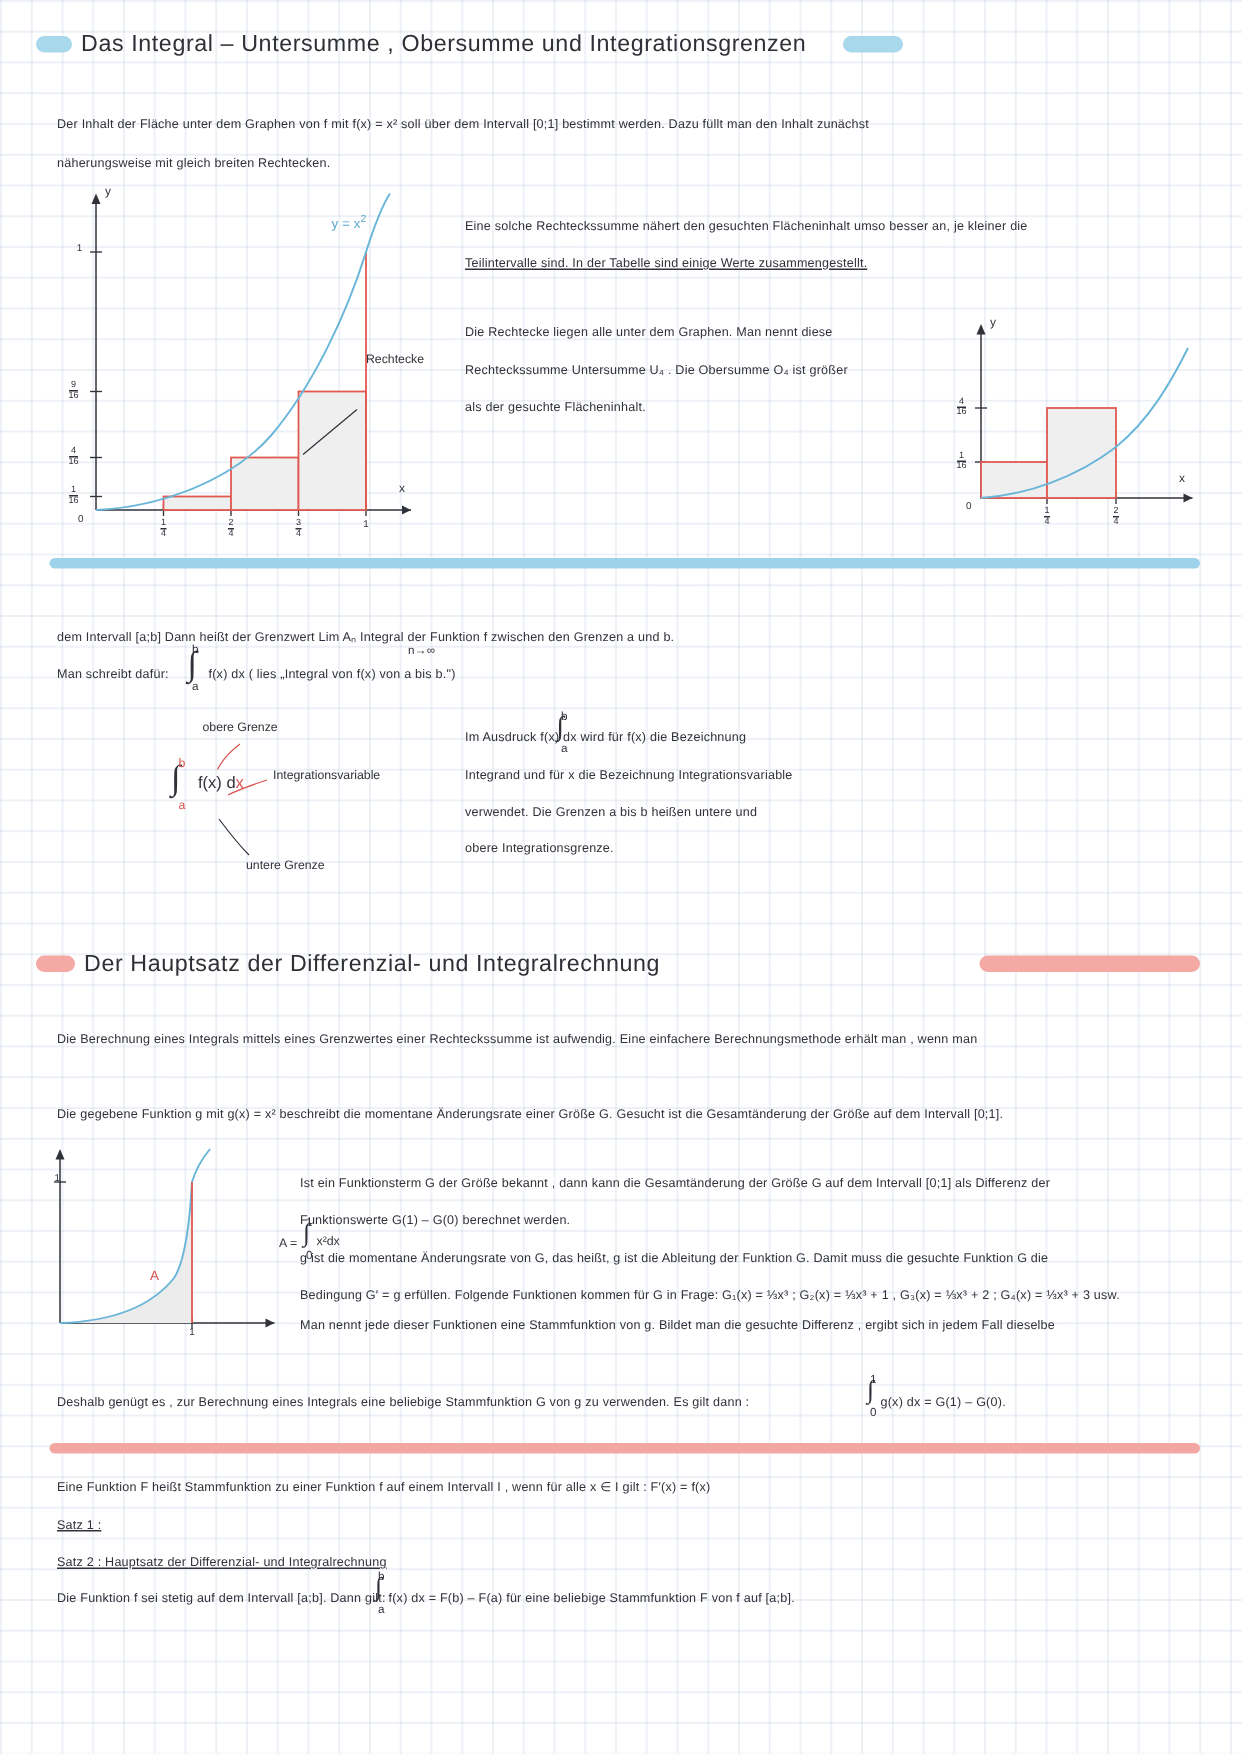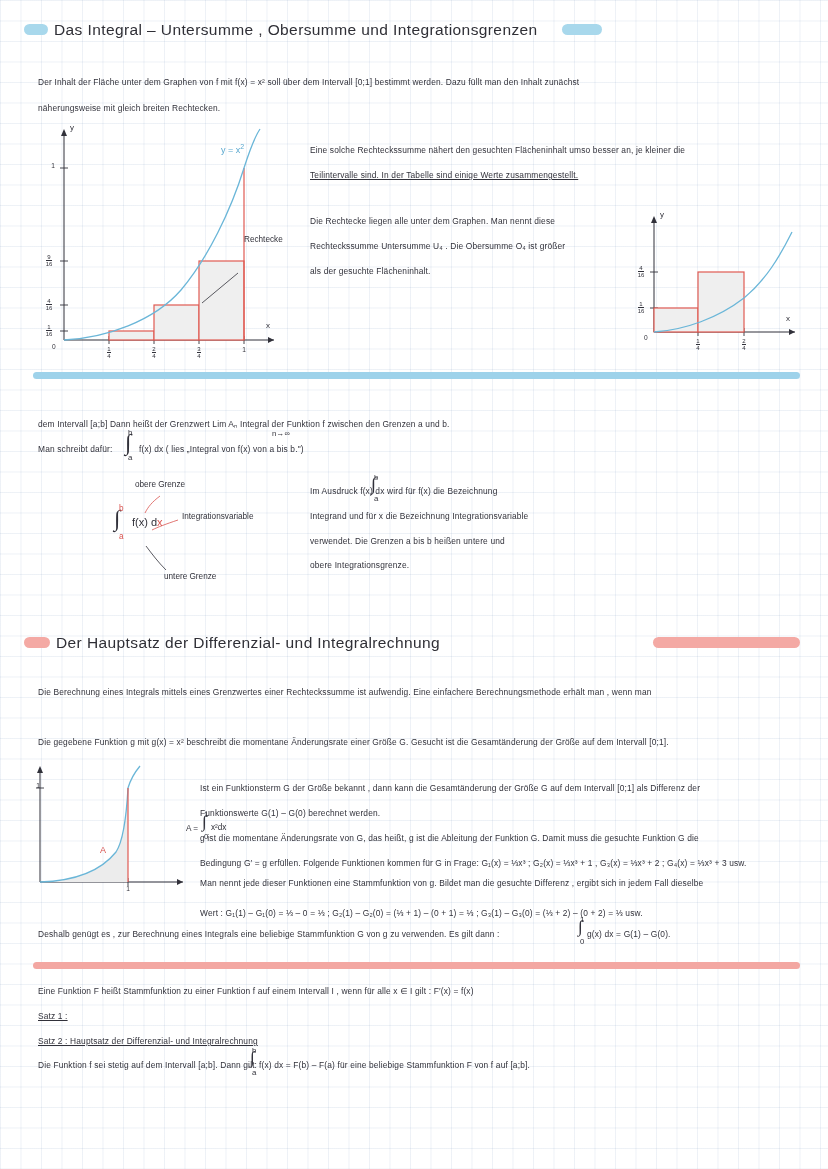--- a/index.html
+++ b/index.html
@@ -292,21 +292,20 @@
   <div class="integral-big" style="left:202px; top:812px; font-size:17px;">∫</div>
   <div class="txt small" style="left:204px; top:810px;">1</div>
   <div class="txt small" style="left:204px; top:832px;">0</div>
   <div class="annot" style="left:211px; top:823px;">x²dx</div>
 
   <div class="txt" style="left:200px; top:783px;">Ist ein Funktionsterm G der Größe bekannt , dann kann die Gesamtänderung der Größe G auf dem Intervall [0;1] als Differenz  der</div>
   <div class="txt" style="left:200px; top:808px;">Funktionswerte  G(1) – G(0)  berechnet  werden.</div>
   <div class="txt" style="left:200px; top:833px;">g ist die momentane Änderungsrate von G, das heißt, g ist die Ableitung der Funktion G. Damit muss die gesuchte Funktion G die</div>
   <div class="txt" style="left:200px; top:858px;">Bedingung  G′ = g erfüllen. Folgende Funktionen kommen für G in Frage:   G₁(x) = ⅓x³ ;  G₂(x) = ⅓x³ + 1 ,  G₃(x) = ⅓x³ + 2 ;  G₄(x) = ⅓x³ + 3   usw.</div>
   <div class="txt" style="left:200px; top:878px;">Man nennt jede dieser Funktionen eine Stammfunktion von g. Bildet man die gesuchte Differenz , ergibt sich in jedem Fall dieselbe</div>
-  <div class="txt" style="left:200px; top:908px;">Wert :  G₁(1) – G₁(0) = ⅓ – 0 = ⅓ ;   G₂(1) – G₂(0) = (⅓ + 1) – (0 + 1) = ⅓ ;   G₃(1) – G₃(0) = (⅓ + 2) – (0 + 2) = ⅓   usw.</div>
 
   <div class="txt" style="left:38px; top:929px;">Deshalb genügt es , zur Berechnung eines Integrals eine beliebige Stammfunktion G von g zu verwenden. Es gilt dann :</div>
   <div class="integral-big" style="left:578px; top:917px; font-size:17px;">∫</div>
   <div class="txt small" style="left:580px; top:915px;">1</div>
   <div class="txt small" style="left:580px; top:937px;">0</div>
   <div class="txt" style="left:587px; top:929px;">g(x) dx = G(1) – G(0).</div>
 
   <div class="rule rule-red" style="left:33px; top:962px; width:767px;"></div>
 
   <div class="txt" style="left:38px; top:986px;">Eine Funktion F heißt  Stammfunktion zu einer Funktion f  auf einem Intervall I , wenn für alle x ∈ I  gilt :   F′(x) = f(x)</div>

